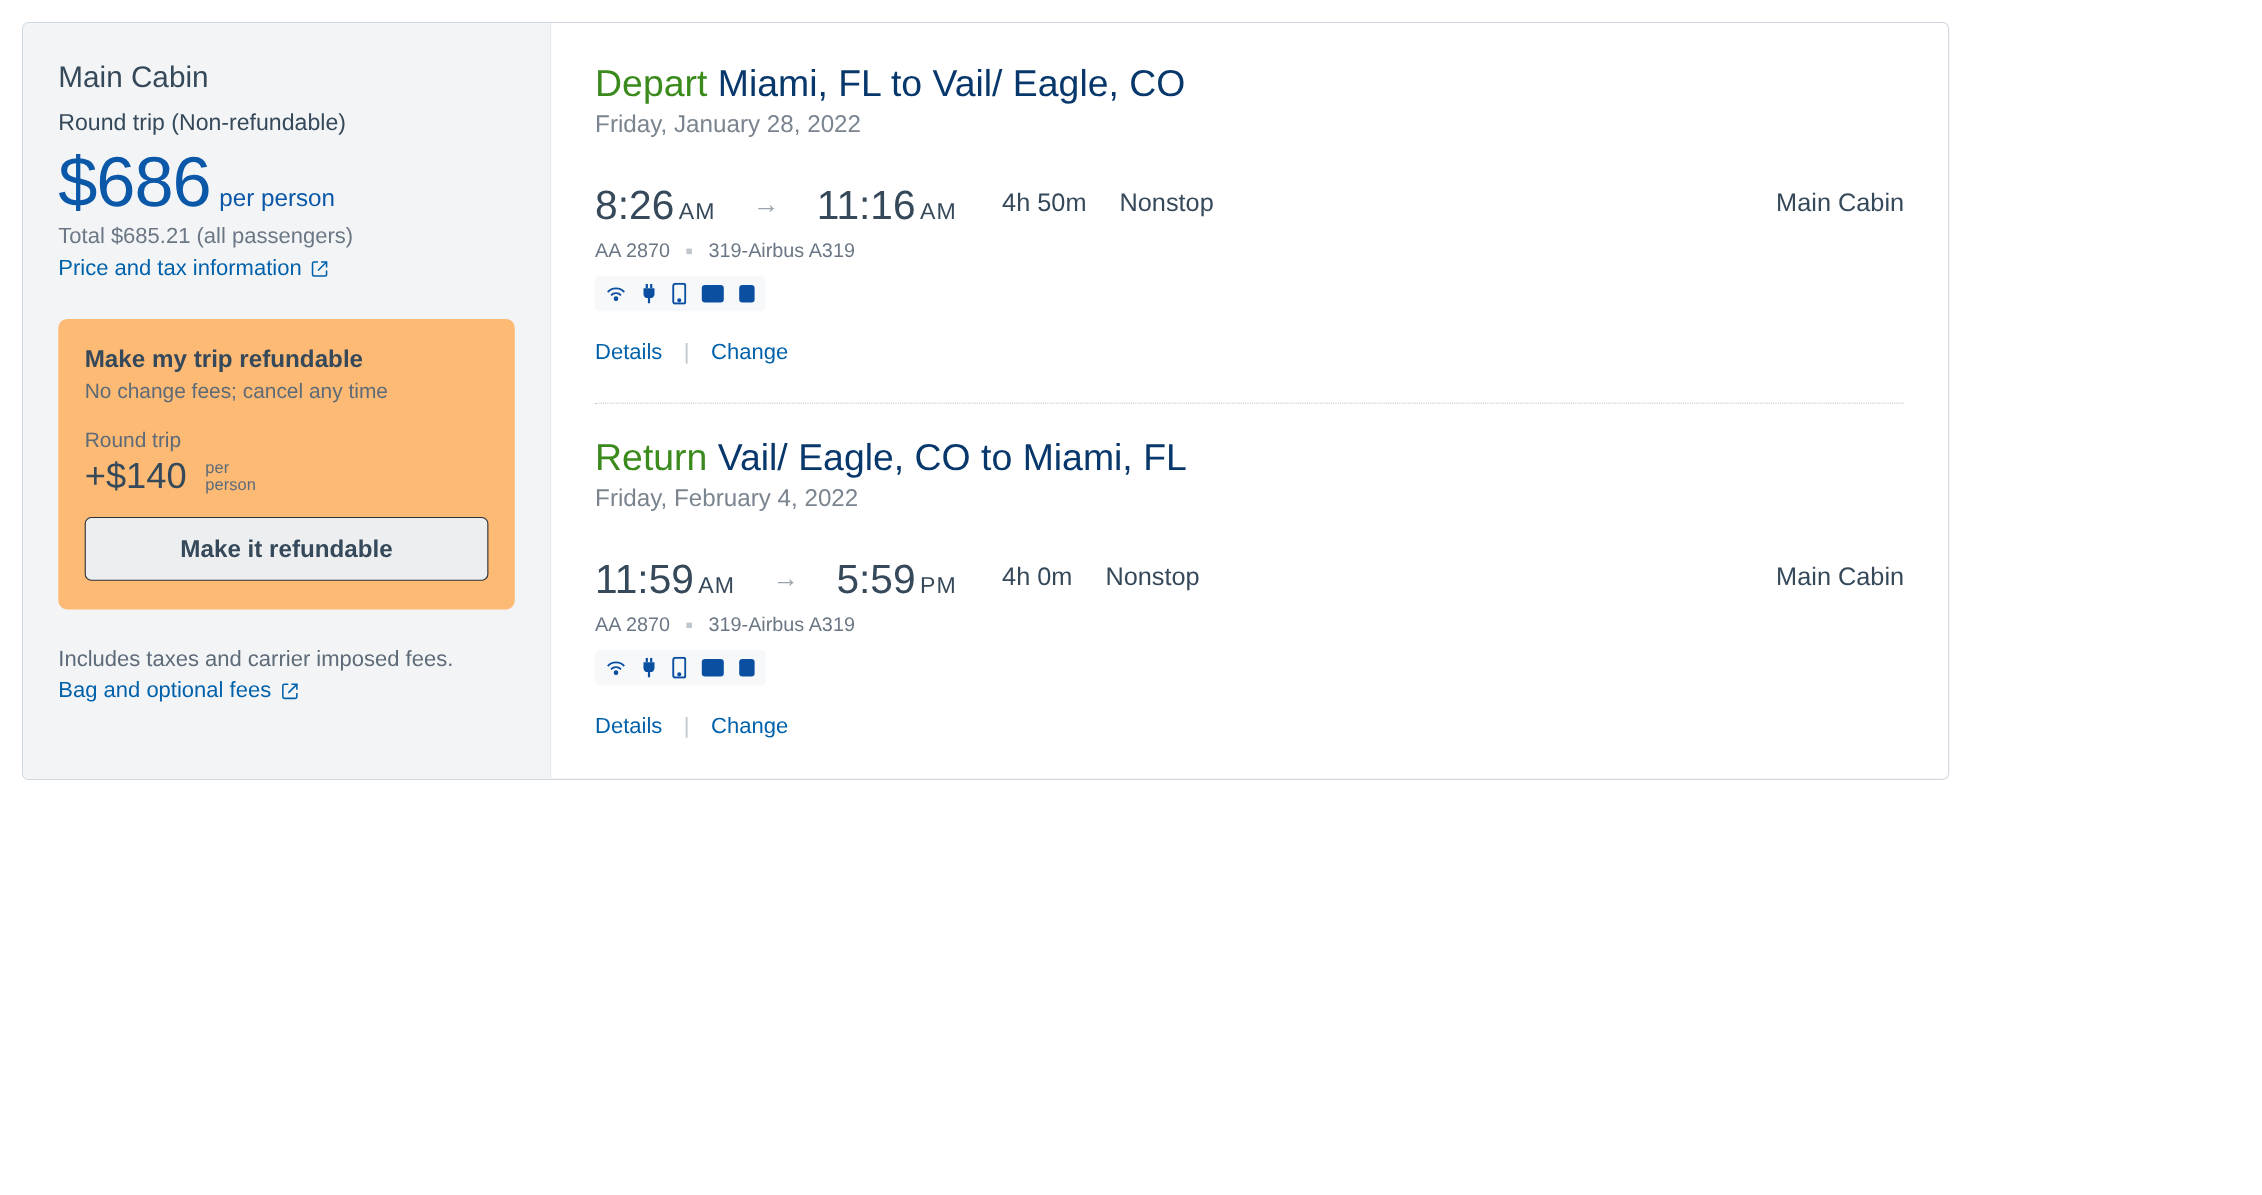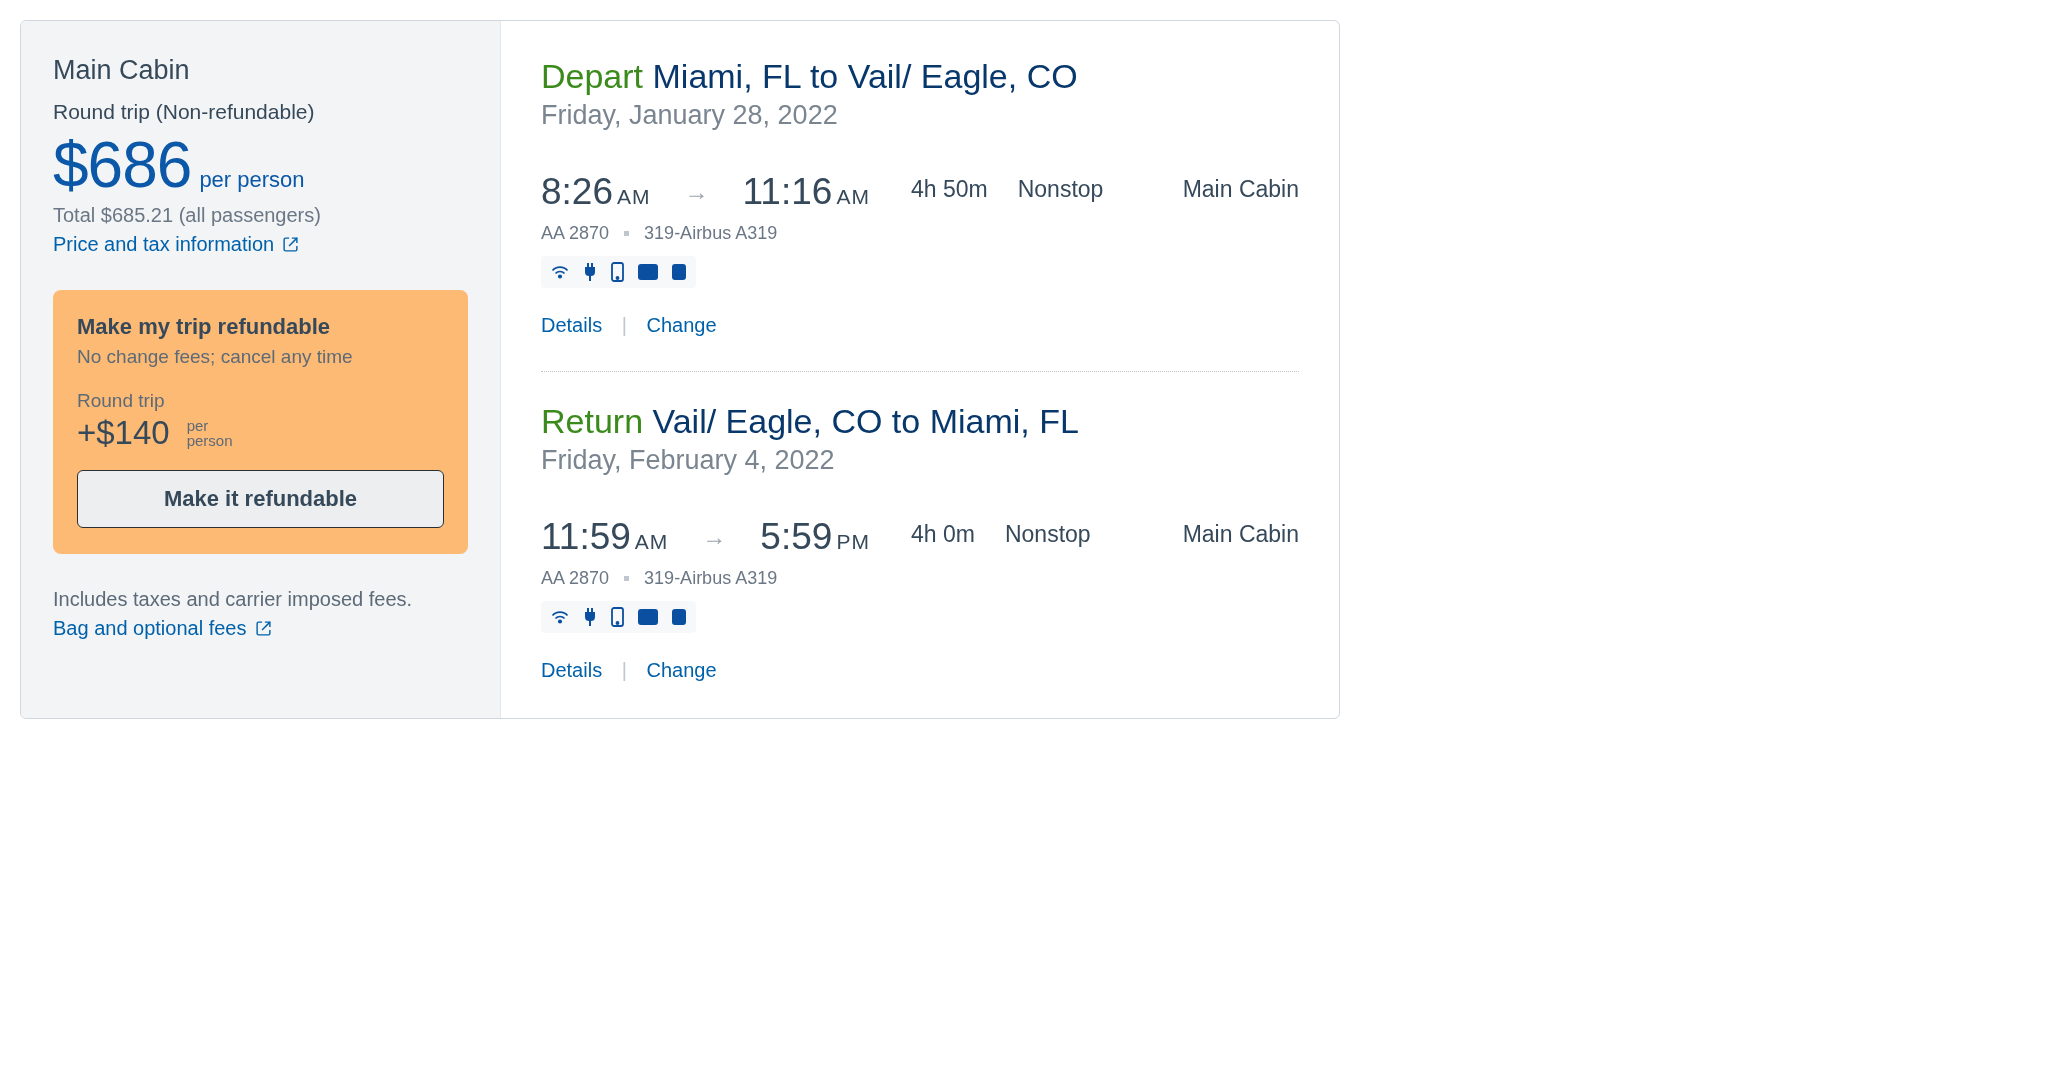--- a/index.html
+++ b/index.html
@@ -5,21 +5,21 @@
   * { box-sizing: border-box; margin: 0; padding: 0; }
   body {
     font-family: -apple-system, BlinkMacSystemFont, "Segoe UI", Helvetica, Arial, sans-serif;
     background: #fff;
     padding: 20px;
     color: #36495a;
   }
   .card {
     border: 1px solid #d0d7de;
     border-radius: 6px;
-    width: 1320px;
+    width: 1752px;
     display: flex;
     overflow: hidden;
   }
   
   .sidebar {
     width: 480px;
     background: #f2f4f6;
     padding: 34px 32px;
     border-right: 1px solid #e6e9ec;
     position: relative;
@@ -129,21 +129,21 @@
   }
   .leg-header {
     font-size: 34px;
     color: #08386b;
     font-weight: 400;
   }
   .leg-header .tag {
     color: #3b8a1c;
   }
   .leg-date {
-    font-size: 27px;
+    font-size: 22px;
     color: #7a8590;
     margin-top: 4px;
   }
   .leg-body {
     display: flex;
     align-items: flex-start;
     margin-top: 40px;
     gap: 30px;
   }
   .time-big {

